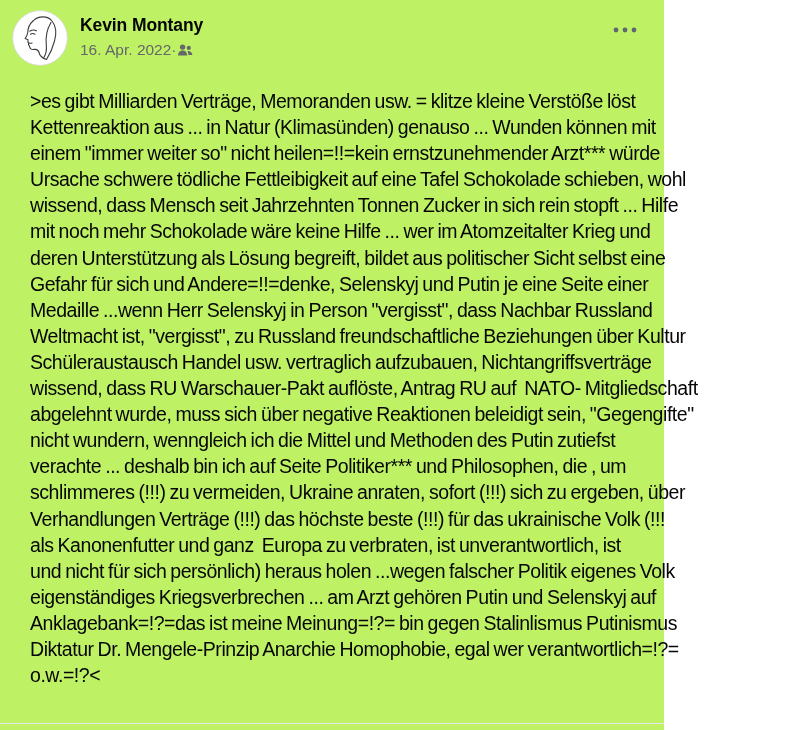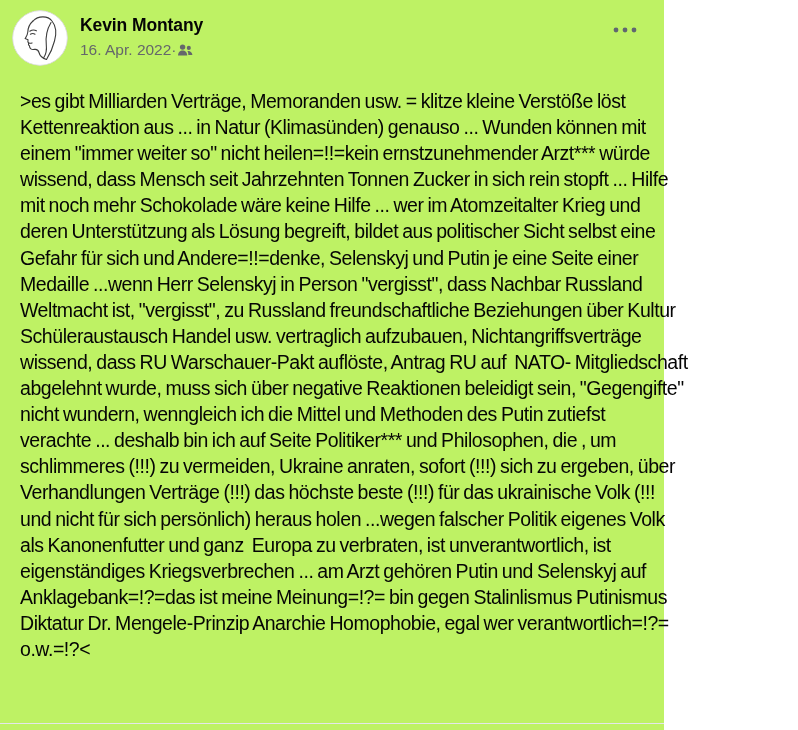--- a/index.html
+++ b/index.html
@@ -47,21 +47,21 @@
     padding: 8px 10px;
     border: none;
     background: transparent;
     cursor: pointer;
     border-radius: 50%;
     display: flex; align-items: center; justify-content: center;
   }
 
   
   .body-text {
-    padding: 22px 14px 0 20px;
+    padding: 22px 14px 0 30px;
     color: #050505;
   }
   .line {
     font-size: 19.5px;
     line-height: 26.1px;
     letter-spacing: -0.45px;
     word-spacing: -1px;
     white-space: pre;
     color: #050505;
   }
@@ -116,35 +116,36 @@
           <circle cx="22" cy="4" r="2.4"></circle>
         </g>
       </svg>
     </button>
   </div>
 
   <div class="body-text">
       <div class="line">&gt;es gibt Milliarden Verträge, Memoranden usw. = klitze kleine Verstöße löst</div>
       <div class="line">Kettenreaktion aus ... in Natur (Klimasünden) genauso ... Wunden können mit</div>
       <div class="line">einem "immer weiter so" nicht heilen=!!=kein ernstzunehmender Arzt*** würde</div>
+      <div class="line">Ursache schwere tödliche Fettleibigkeit auf eine Tafel Schokolade schieben, wohl</div>
       <div class="line">wissend, dass Mensch seit Jahrzehnten Tonnen Zucker in sich rein stopft ... Hilfe</div>
       <div class="line">mit noch mehr Schokolade wäre keine Hilfe ... wer im Atomzeitalter Krieg und</div>
       <div class="line">deren Unterstützung als Lösung begreift, bildet aus politischer Sicht selbst eine</div>
       <div class="line">Gefahr für sich und Andere=!!=denke, Selenskyj und Putin je eine Seite einer</div>
       <div class="line">Medaille ...wenn Herr Selenskyj in Person "vergisst", dass Nachbar Russland</div>
       <div class="line">Weltmacht ist, "vergisst", zu Russland freundschaftliche Beziehungen über Kultur</div>
       <div class="line">Schüleraustausch Handel usw. vertraglich aufzubauen, Nichtangriffsverträge</div>
       <div class="line">wissend, dass RU Warschauer-Pakt auflöste, Antrag RU auf  NATO- Mitgliedschaft</div>
       <div class="line">abgelehnt wurde, muss sich über negative Reaktionen beleidigt sein, "Gegengifte"</div>
       <div class="line">nicht wundern, wenngleich ich die Mittel und Methoden des Putin zutiefst</div>
       <div class="line">verachte ... deshalb bin ich auf Seite Politiker*** und Philosophen, die , um</div>
       <div class="line">schlimmeres (!!!) zu vermeiden, Ukraine anraten, sofort (!!!) sich zu ergeben, über</div>
       <div class="line">Verhandlungen Verträge (!!!) das höchste beste (!!!) für das ukrainische Volk (!!!</div>
+      <div class="line">als Kanonenfutter und ganz  Europa zu verbraten, ist unverantwortlich, ist</div>
       <div class="line">und nicht für sich persönlich) heraus holen ...wegen falscher Politik eigenes Volk</div>
-      <div class="line">als Kanonenfutter und ganz  Europa zu verbraten, ist unverantwortlich, ist</div>
       <div class="line">eigenständiges Kriegsverbrechen ... am Arzt gehören Putin und Selenskyj auf</div>
       <div class="line">Anklagebank=!?=das ist meine Meinung=!?= bin gegen Stalinlismus Putinismus</div>
       <div class="line">Diktatur Dr. Mengele-Prinzip Anarchie Homophobie, egal wer verantwortlich=!?=</div>
       <div class="line">o.w.=!?&lt;</div>
     </div>
 
   <div class="divider"></div>
 
 </div>
 

